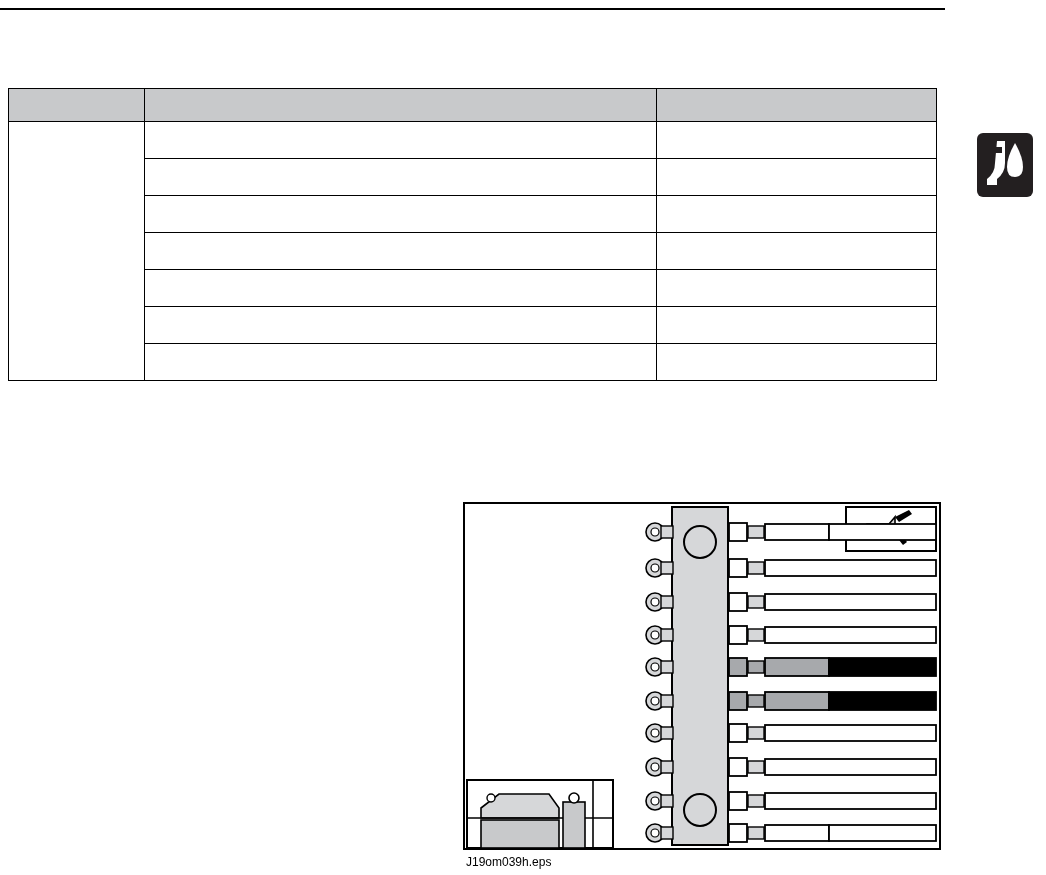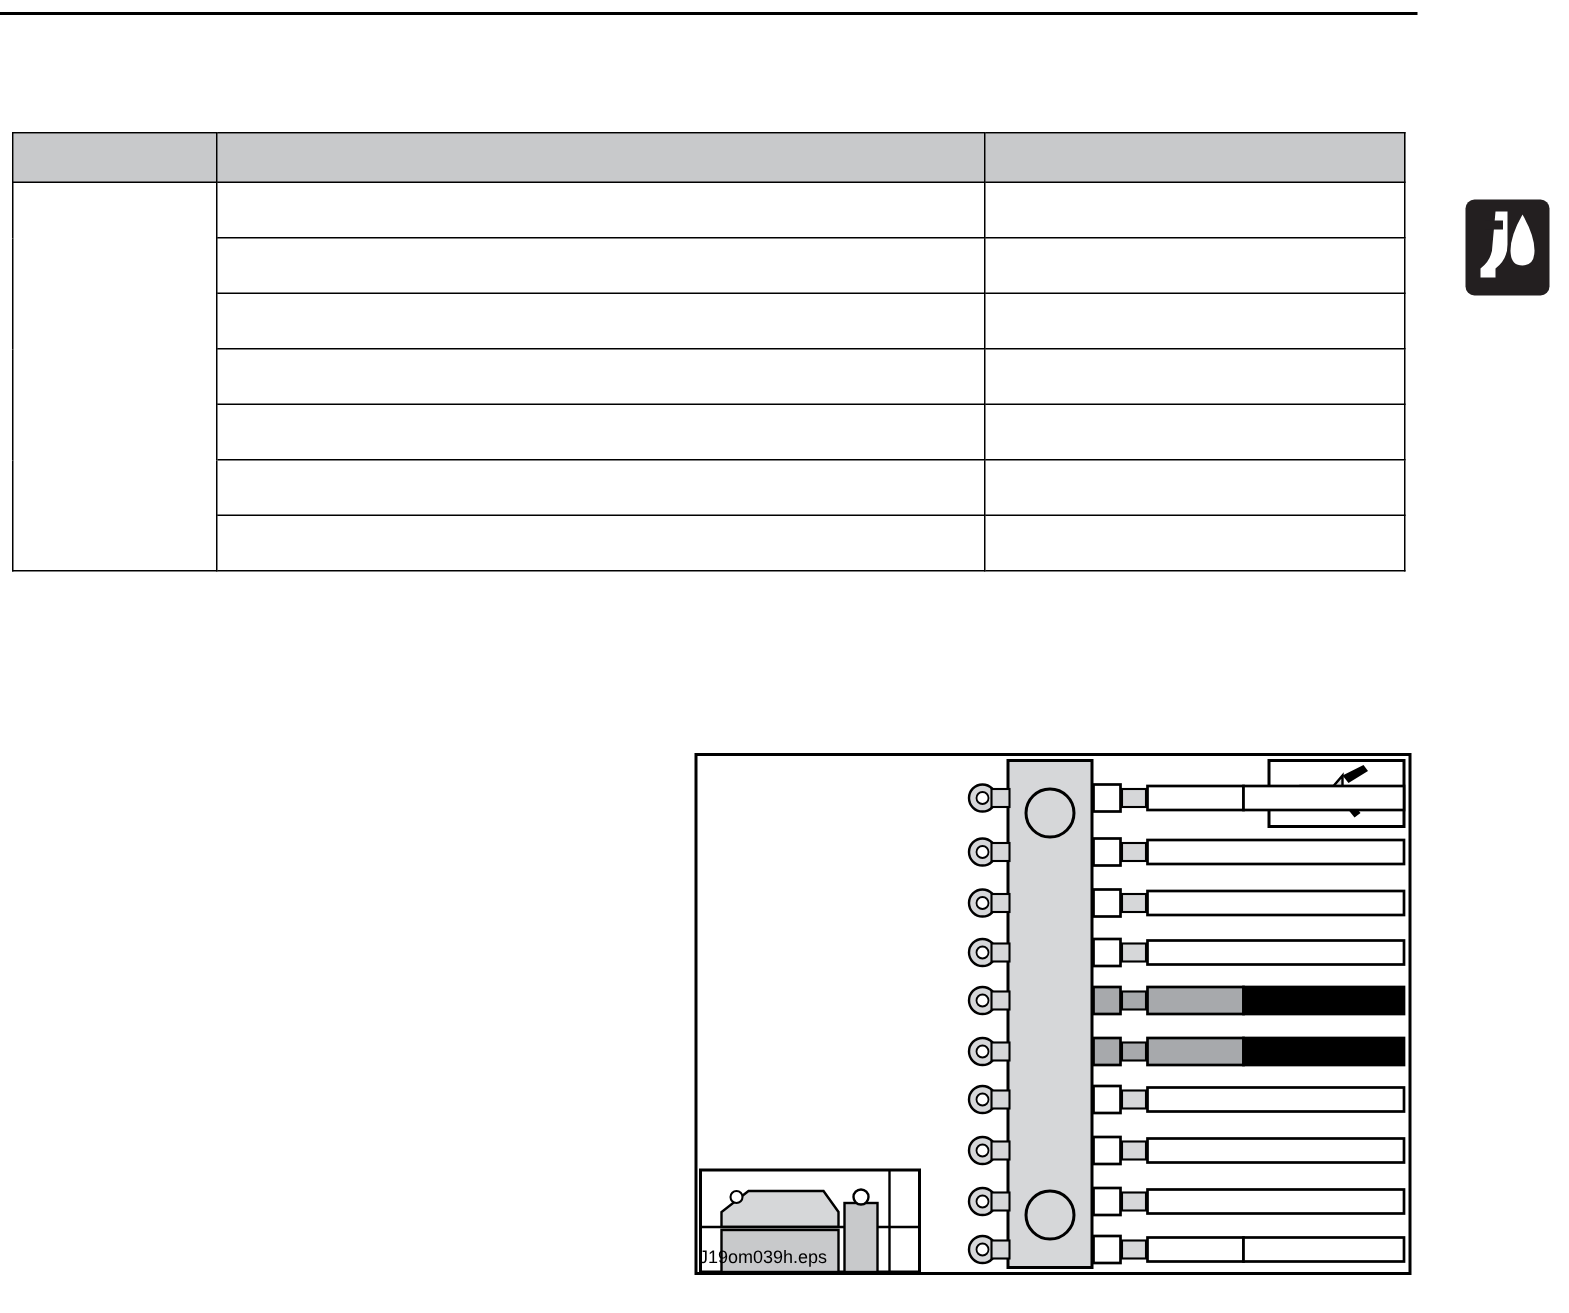--- a/index.html
+++ b/index.html
@@ -87,21 +87,21 @@
     top: 0;
     width: 478px;
     height: 348px;
     border: 2px solid #000000;
     background: #ffffff;
     box-sizing: border-box;
   }
   .figure-caption {
     position: absolute;
     left: 466px;
-    top: 831px;
+    top: 855px;
     font-size: 12px;
     font-family: "Liberation Sans", sans-serif;
     text-align: center;
   }
   .callout {
     position: absolute;
     font-size: 19px;
     font-weight: bold;
   }
   .callout-5 { left: 618px; top: 653px; }

